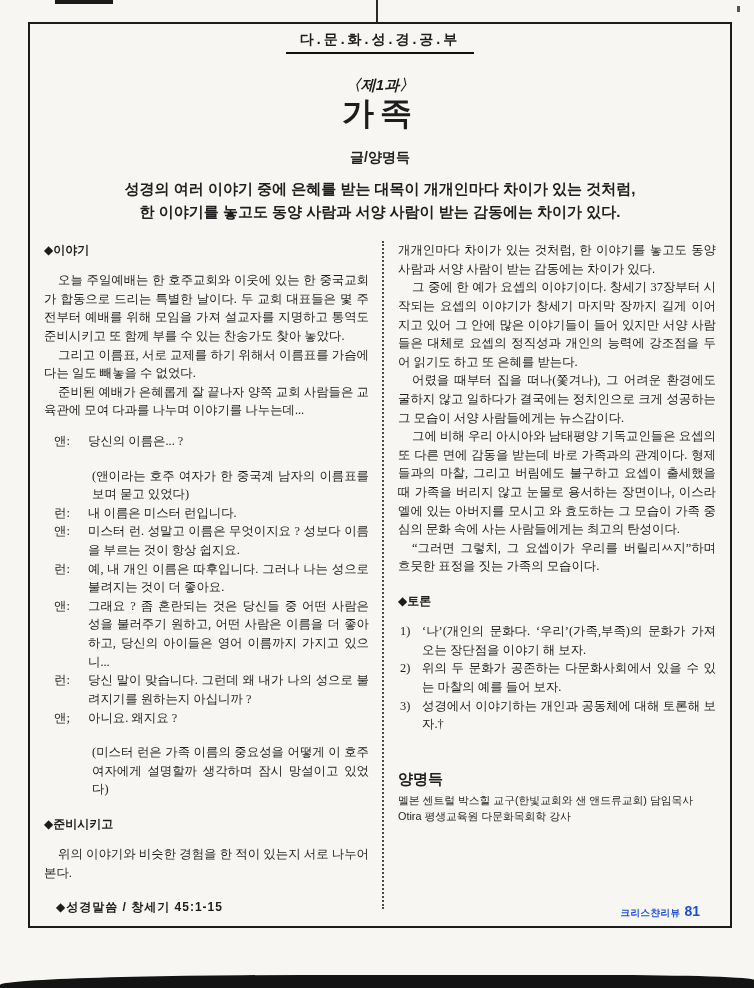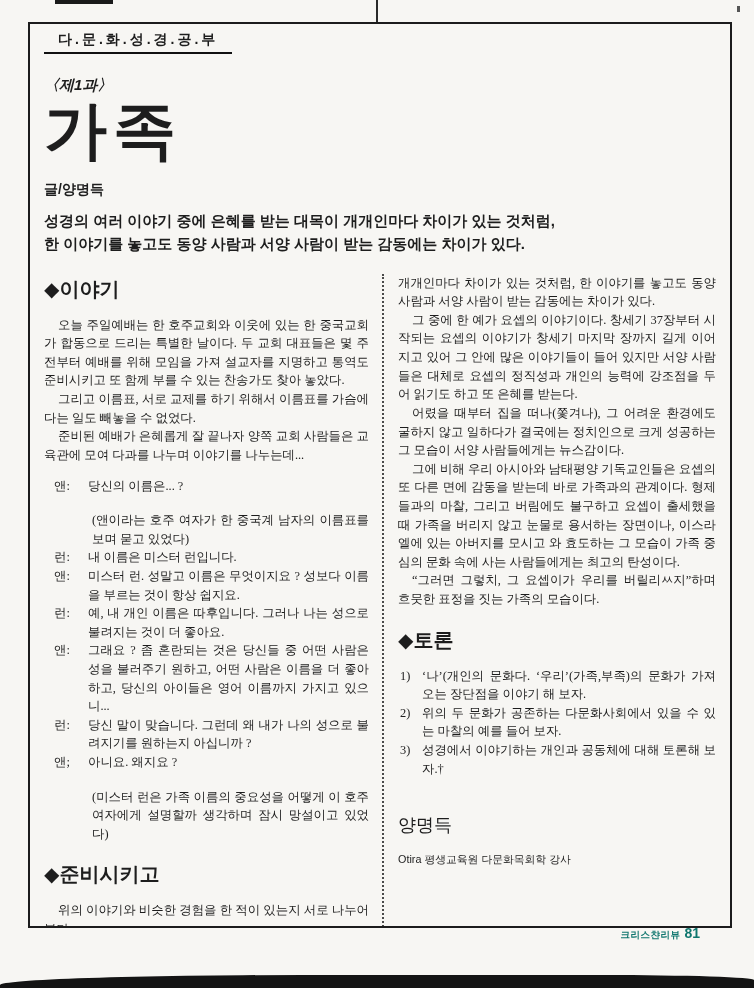--- a/index.html
+++ b/index.html
@@ -12,80 +12,80 @@
   
   .top-mark-left{position:absolute;left:55px;top:0;width:58px;height:4px;background:#1a1a1a;}
   .top-center-line{position:absolute;left:376px;top:0;width:2px;height:24px;background:#2a2a2a;}
   .top-tick-right{position:absolute;left:737px;top:6px;width:3px;height:6px;background:#555;}
   
   .page-box{
     position:absolute;left:28px;top:22px;width:704px;height:906px;
     border:2px solid #1c1c1c;box-sizing:border-box;
     padding:6px 14px 0 14px;overflow:hidden;
   }
-  .header{}
+  .header{text-align:center;}
   .category{
     display:inline-block;
     font-family:"Liberation Sans","DejaVu Sans",sans-serif;
     font-weight:bold;font-size:14px;letter-spacing:3px;
     border-bottom:2px solid #111;padding:0 14px 3px 14px;
   }
   .lesson{
     margin-top:22px;
     font-family:"Liberation Sans","DejaVu Sans",sans-serif;
     font-weight:bold;font-size:15px;font-style:italic;
   }
   .title{
     margin:2px 0 0 0;
     font-family:"Liberation Sans","DejaVu Sans",sans-serif;
-    font-weight:bold;font-size:63px;letter-spacing:6px;line-height:1.05;
+    font-weight:bold;font-size:32px;letter-spacing:6px;line-height:1.05;
   }
   .byline{
     margin-top:18px;
     font-family:"Liberation Sans","DejaVu Sans",sans-serif;
     font-weight:bold;font-size:14px;
   }
   .intro{
     margin-top:10px;
     font-family:Liberation Sans, sans-serif;
     font-weight:bold;font-size:15px;line-height:1.55;
   }
   
   .columns{display:flex;margin-top:18px;height:668px;}
   .col{box-sizing:border-box;font-size:12.4px;line-height:1.5;text-align:justify;}
   .col.left{width:340px;padding-right:13px;border-right:2px dotted #4a4a4a;}
   .col.right{flex:1;padding-left:14px;}
   h2.sec{
     font-family:"Liberation Sans","DejaVu Sans",sans-serif;
-    font-weight:bold;font-size:20px;margin:0 0 12px 0;text-align:left;
+    font-weight:bold;font-size:12px;margin:0 0 12px 0;text-align:left;
   }
   h2.sec.mid{margin-top:16px;}
   h2.sec.scripture{margin-top:16px;margin-left:12px;letter-spacing:1px;}
   p{margin:0;}
   p.indent{text-indent:14px;}
   .dialogue{margin:12px 0 4px 10px;}
   .dlg-row{display:flex;}
   .dlg-speaker{width:34px;flex-shrink:0;}
   .dlg-text{flex:1;text-align:justify;}
   .dlg-row.paren .dlg-text{padding-left:4px;margin-top:16px;}
   .discussion{margin:4px 0 0 2px;}
   .disc-row{display:flex;}
   .disc-num{width:22px;flex-shrink:0;}
   .disc-text{flex:1;text-align:justify;}
   .author{
     margin-top:34px;
     font-family:"Liberation Sans","DejaVu Sans",sans-serif;
     font-size:10.8px;line-height:1.5;text-align:left;
   }
-  .author-name{font-weight:normal;font-size:18px;margin-bottom:12px;}
+  .author-name{font-weight:bold;font-size:15px;margin-bottom:2px;}
   
   .footer{
-    position:absolute;right:54px;top:924px;
-    font-family:"Liberation Sans","DejaVu Sans",sans-serif;
-    color:#0f766e;
+    position:absolute;right:54px;top:902px;
+    font-family:"Liberation Sans","DejaVu Sans",sans-serif;
+    color:#1d4ed8;
   }
   .footer .mag{font-weight:bold;font-size:9.5px;letter-spacing:0.5px;}
   .footer .pagenum{font-size:14px;font-weight:bold;margin-left:4px;}
   
   .bottom-band{
     position:absolute;left:0;bottom:0;width:754px;height:13px;
     background:#141414;
     border-radius:40% 20% 0 0 / 10px 5px 0 0;
   }
 </style>
@@ -183,20 +183,21 @@
             <span class="disc-text">위의 두 문화가 공존하는 다문화사회에서 있을 수 있는 마찰의 예를 들어 보자.</span>
           </div>
           <div class="disc-row">
             <span class="disc-num">3)</span>
             <span class="disc-text">성경에서 이야기하는 개인과 공동체에 대해 토론해 보자.†</span>
           </div>
         </div>
 
         <div class="author">
           <div class="author-name">양명득</div>
+          <div>멜본 센트럴 박스힐 교구(한빛교회와 샌 앤드류교회) 담임목사</div>
           <div>Otira 평생교육원 다문화목회학 강사</div>
         </div>
       </div>
 
     </div>
   </div>
 
   <div class="footer">
     <span class="mag">크리스챤리뷰</span><span class="pagenum">81</span>
   </div>

